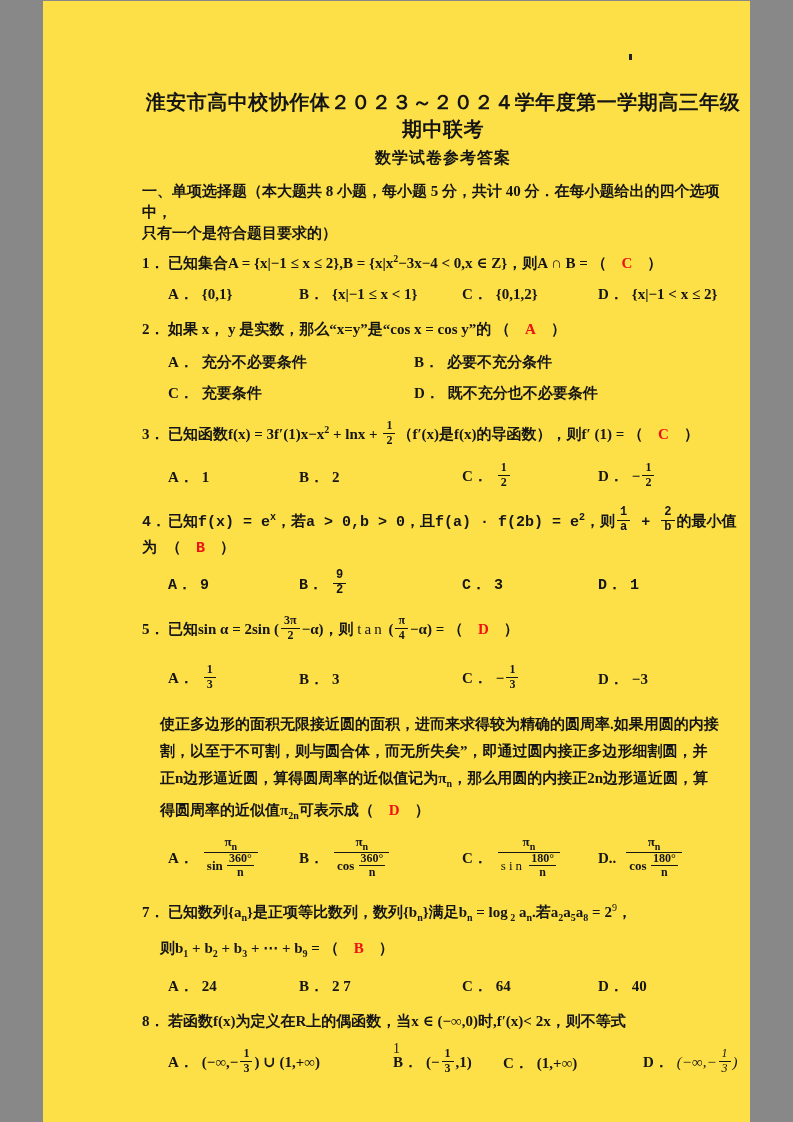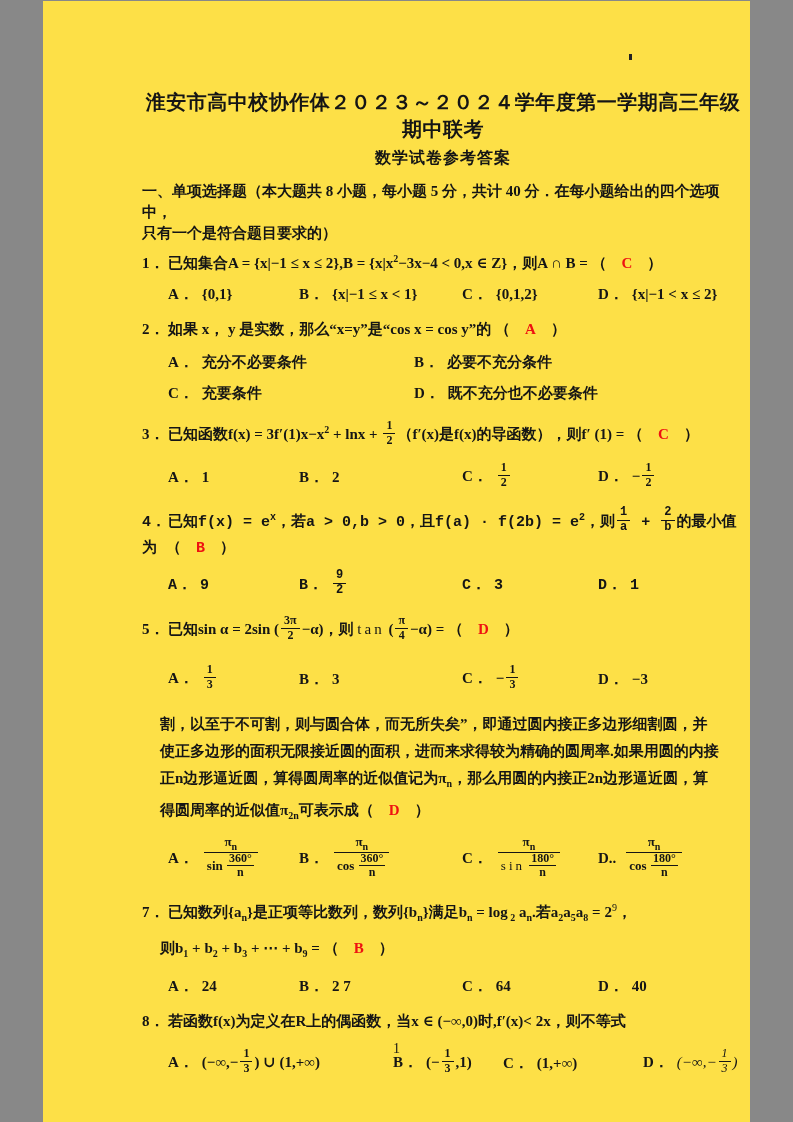--- a/index.html
+++ b/index.html
@@ -174,22 +174,22 @@
         <div class="opt w3"><span class="olab">C．</span><span>−<span class="frac">
                 <span class="n">1</span>
                 <span class="d">3</span>
               </span></span></div>
         <div class="opt"><span class="olab">D．</span><span>−3</span></div>
       </div>
     </section>
 
     <section class="q" style="margin-top:17px;">
       <div class="stem" style="line-height:27px;">
+        <div class="contline">使正多边形的面积无限接近圆的面积，进而来求得较为精确的圆周率.如果用圆的内接</div>
         <div class="contline">割，以至于不可割，则与圆合体，而无所失矣”，即通过圆内接正多边形细割圆，并</div>
-        <div class="contline">使正多边形的面积无限接近圆的面积，进而来求得较为精确的圆周率.如果用圆的内接</div>
         <div class="contline">正n边形逼近圆，算得圆周率的近似值记为π<sub>n</sub>，那么用圆的内接正2n边形逼近圆，算</div>
         <div class="contline"><span>得圆周率的近似值π<sub>2n</sub>可表示成</span><span>（<span class="ans" style="color: rgb(238, 17, 17);">D</span>）</span></div>
       </div>
       <div class="opts" style="margin-top:8px;">
         <div class="opt w1"><span class="olab">A．</span><span><span class="frac fbig">
                 <span class="n">π<sub>n</sub></span>
                 <span class="d">sin <span class="frac">
                     <span class="n">360°</span>
                     <span class="d">n</span>
                   </span></span>

